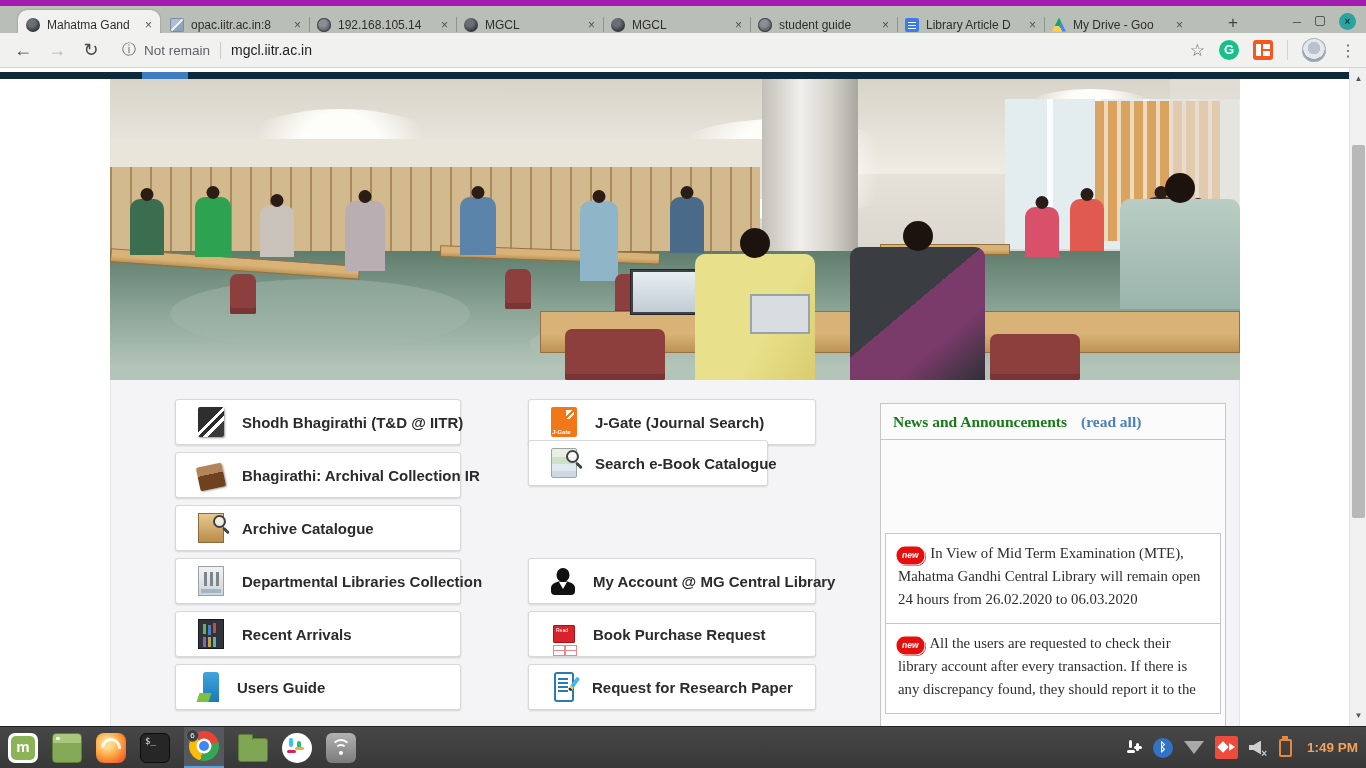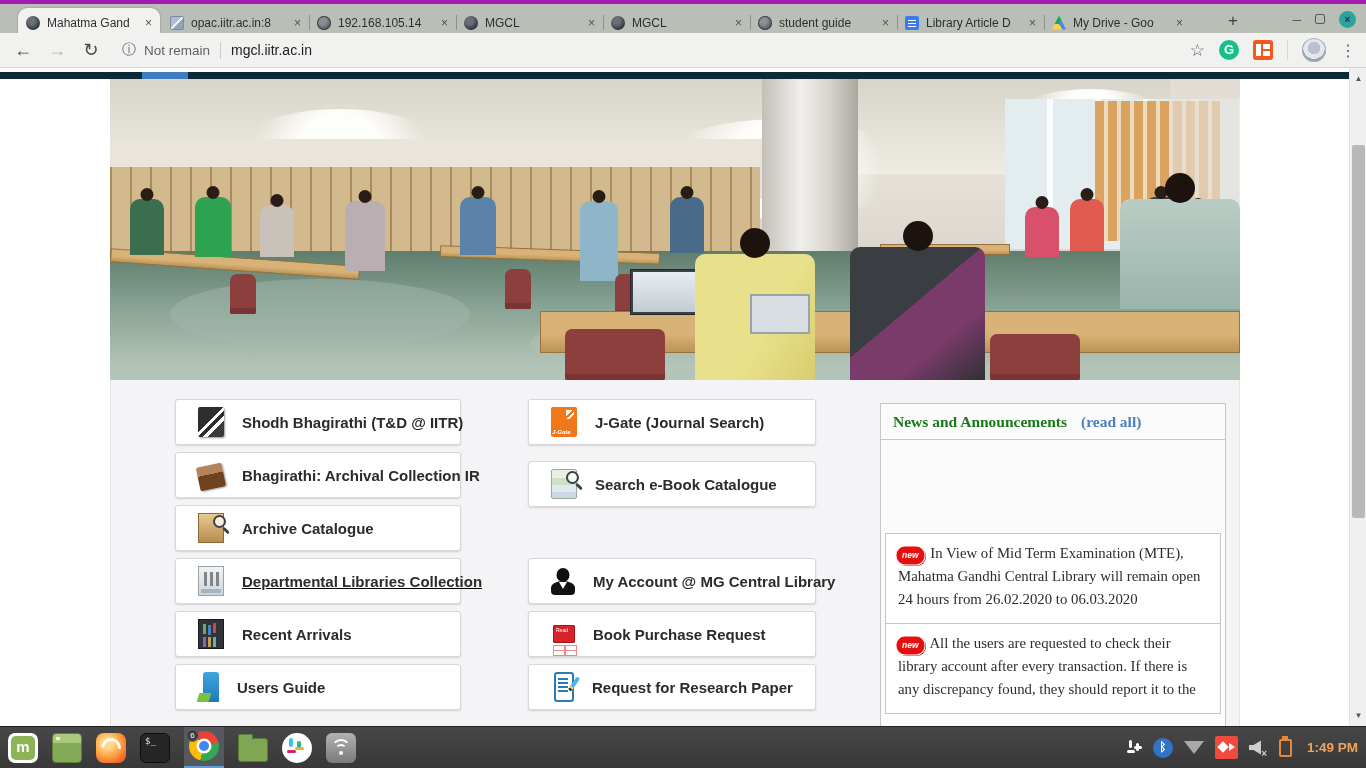--- a/index.html
+++ b/index.html
@@ -1,20 +1,20 @@
 <!DOCTYPE html>
 <html><head>
 <meta charset="utf-8">
 <style>
   * { margin:0; padding:0; box-sizing:border-box; }
   html,body { width:1366px; height:768px; overflow:hidden; font-family:"Liberation Sans", sans-serif; background:#fff; }
   .win { position:relative; width:1366px; height:768px; }
 
   
-  .tabbar { position:absolute; top:0; left:0; right:0; height:33px; background:#b9bfb7; border-top:4px solid #a21caf; }
+  .tabbar { position:absolute; top:0; left:0; right:0; height:33px; background:#b9bfb7; border-top:6px solid #a21caf; }
   .tab-active { position:absolute; left:18px; top:4px; width:142px; height:29px; background:#f1f2f0; border-radius:9px 9px 0 0; display:flex; align-items:center; padding:0 8px; box-shadow:0 0 2px rgba(0,0,0,.35); }
   .tabs-rest { position:absolute; left:166px; top:4px; height:29px; display:flex; }
   .tab { width:139px; margin-right:8px; display:flex; align-items:center; padding:0 4px; position:relative; }
   .tab::after { content:''; position:absolute; right:-5px; top:7px; width:1px; height:15px; background:#8d948c; }
   .tab:last-child::after { display:none; }
   .ttl { flex:1; font-size:12px; color:#2d2f2d; white-space:nowrap; overflow:hidden; margin-left:7px; }
   .tab-x { font-size:12px; color:#4e544e; margin-left:4px; cursor:default; }
   .fav { width:14px; height:14px; flex:none; border-radius:50%; }
   .fav-globe { background:radial-gradient(circle at 40% 35%, #8a8f95 0 28%, #545a60 70%); box-shadow:inset 0 0 0 1px #3f454b; }
   .fav-globe-dark { background:radial-gradient(circle at 40% 35%, #6a6f75 0 28%, #33383e 70%); }
@@ -305,38 +305,38 @@
       <div class="card" style="left:64px; top:72px;">
         <span class="cicon ic-archival"></span>
         <span class="label">Bhagirathi: Archival Collection IR</span>
       </div>
       <div class="card" style="left:64px; top:125px;">
         <span class="cicon ic-archcat">
             <span class="mag"></span>
           </span>
         <span class="label">Archive Catalogue</span>
       </div>
-      <div class="card" style="left:64px; top:178px;text-decoration:underline;">
+      <div class="card" style="left:64px; top:178px;">
         <span class="cicon ic-dept"></span>
         <span class="label">Departmental Libraries Collection</span>
       </div>
       <div class="card" style="left:64px; top:231px;align-items:center;">
         <span class="cicon ic-recent"></span>
         <span class="label">Recent Arrivals</span>
       </div>
       <div class="card" style="left:64px; top:284px;">
         <span class="cicon ic-guide"></span>
         <span class="label">Users Guide</span>
       </div>
 
       <div class="card" style="left:417px; top:19px; width:288px;">
         <span class="cicon ic-jgate"></span>
         <span class="label">J-Gate (Journal Search)</span>
       </div>
-      <div class="card" style="left:417px; top:81px; width:288px;">
+      <div class="card" style="left:417px; top:60px; width:240px;">
         <span class="cicon ic-books">
             <span class="mag"></span>
           </span>
         <span class="label">Search e-Book Catalogue</span>
       </div>
       <div class="card" style="left:417px; top:178px; width:288px;">
         <span class="cicon ic-account"></span>
         <span class="label">My Account @ MG Central Library</span>
       </div>
       <div class="card" style="left:417px; top:231px; width:288px;">

